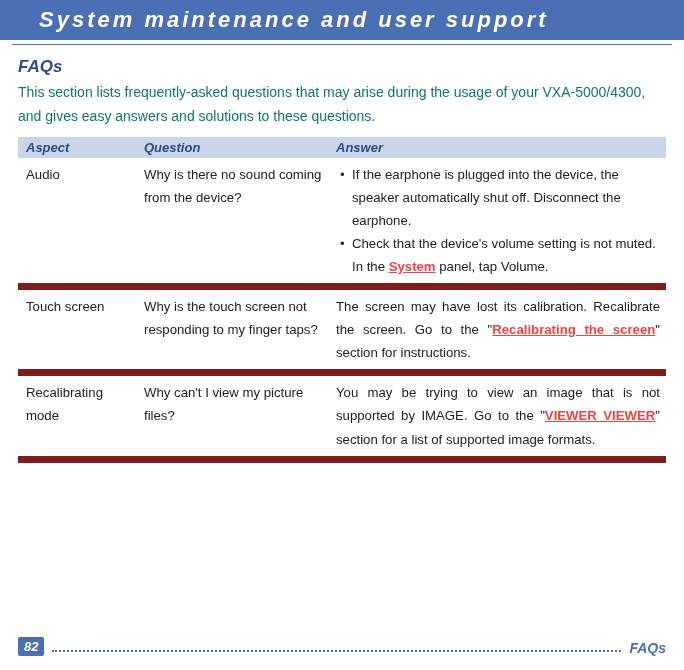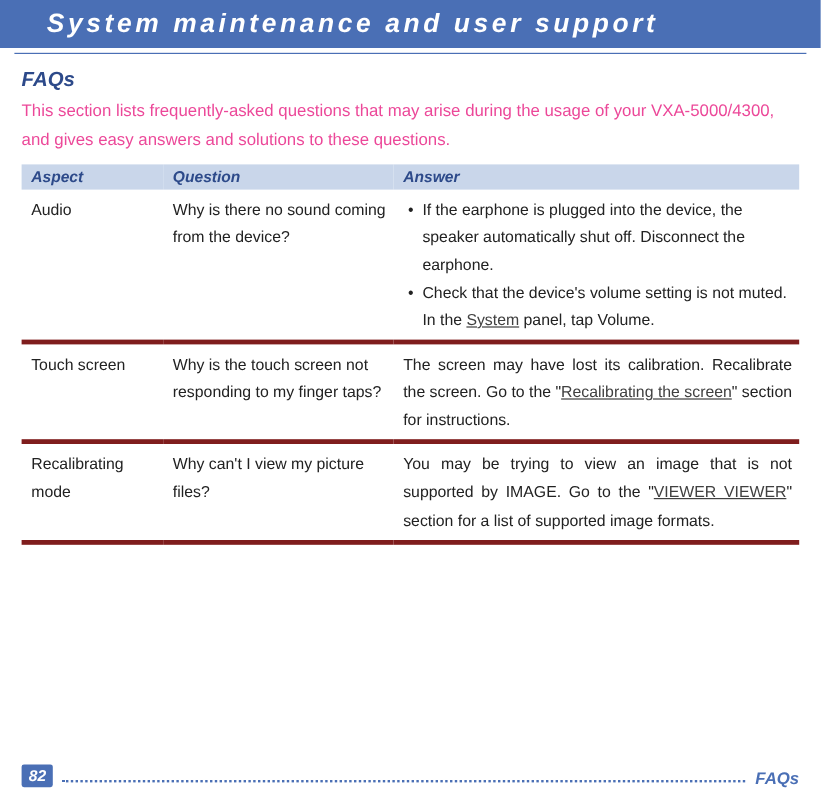--- a/index.html
+++ b/index.html
@@ -35,21 +35,21 @@
     padding: 0 18px;
   }
   .section-title {
     color: #2d4a8a;
     font-size: 17px;
     font-weight: bold;
     font-style: italic;
     margin-bottom: 4px;
   }
   .intro {
-    color: #ec4899;
+    color: #0f766e;
     font-size: 14px;
     line-height: 1.7;
     margin-bottom: 8px;
     font-stretch: condensed;
   }
   .tbl {
     width: 100%;
     border-collapse: collapse;
     font-size: 13.2px;
   }
@@ -60,30 +60,30 @@
     font-weight: bold;
     text-align: left;
     padding: 3px 8px;
     font-size: 13px;
   }
   .tbl td {
     vertical-align: top;
     padding: 5px 6px 5px 8px;
     color: #222;
     line-height: 1.75;
-    border-bottom: 4px solid #7f1d1d;
+    border-bottom: 7px solid #7f1d1d;
     font-stretch: condensed;
   }
   .col-aspect { width: 118px; }
   .col-question { width: 192px; }
   .col-answer { }
   .link-inline {
-    color: #404040;
+    color: #ef4444;
     text-decoration: underline;
-    font-weight: normal;
+    font-weight: bold;
     cursor: pointer;
   }
   .answer-bullets { list-style: none; padding-left: 4px; }
   .answer-bullets li { position: relative; padding-left: 12px; }
   .answer-bullets li::before { content: "•"; position: absolute; left: 0; }
   .justify { text-align: justify; }
   .footer {
     position: absolute;
     bottom: 14px;
     left: 0;

